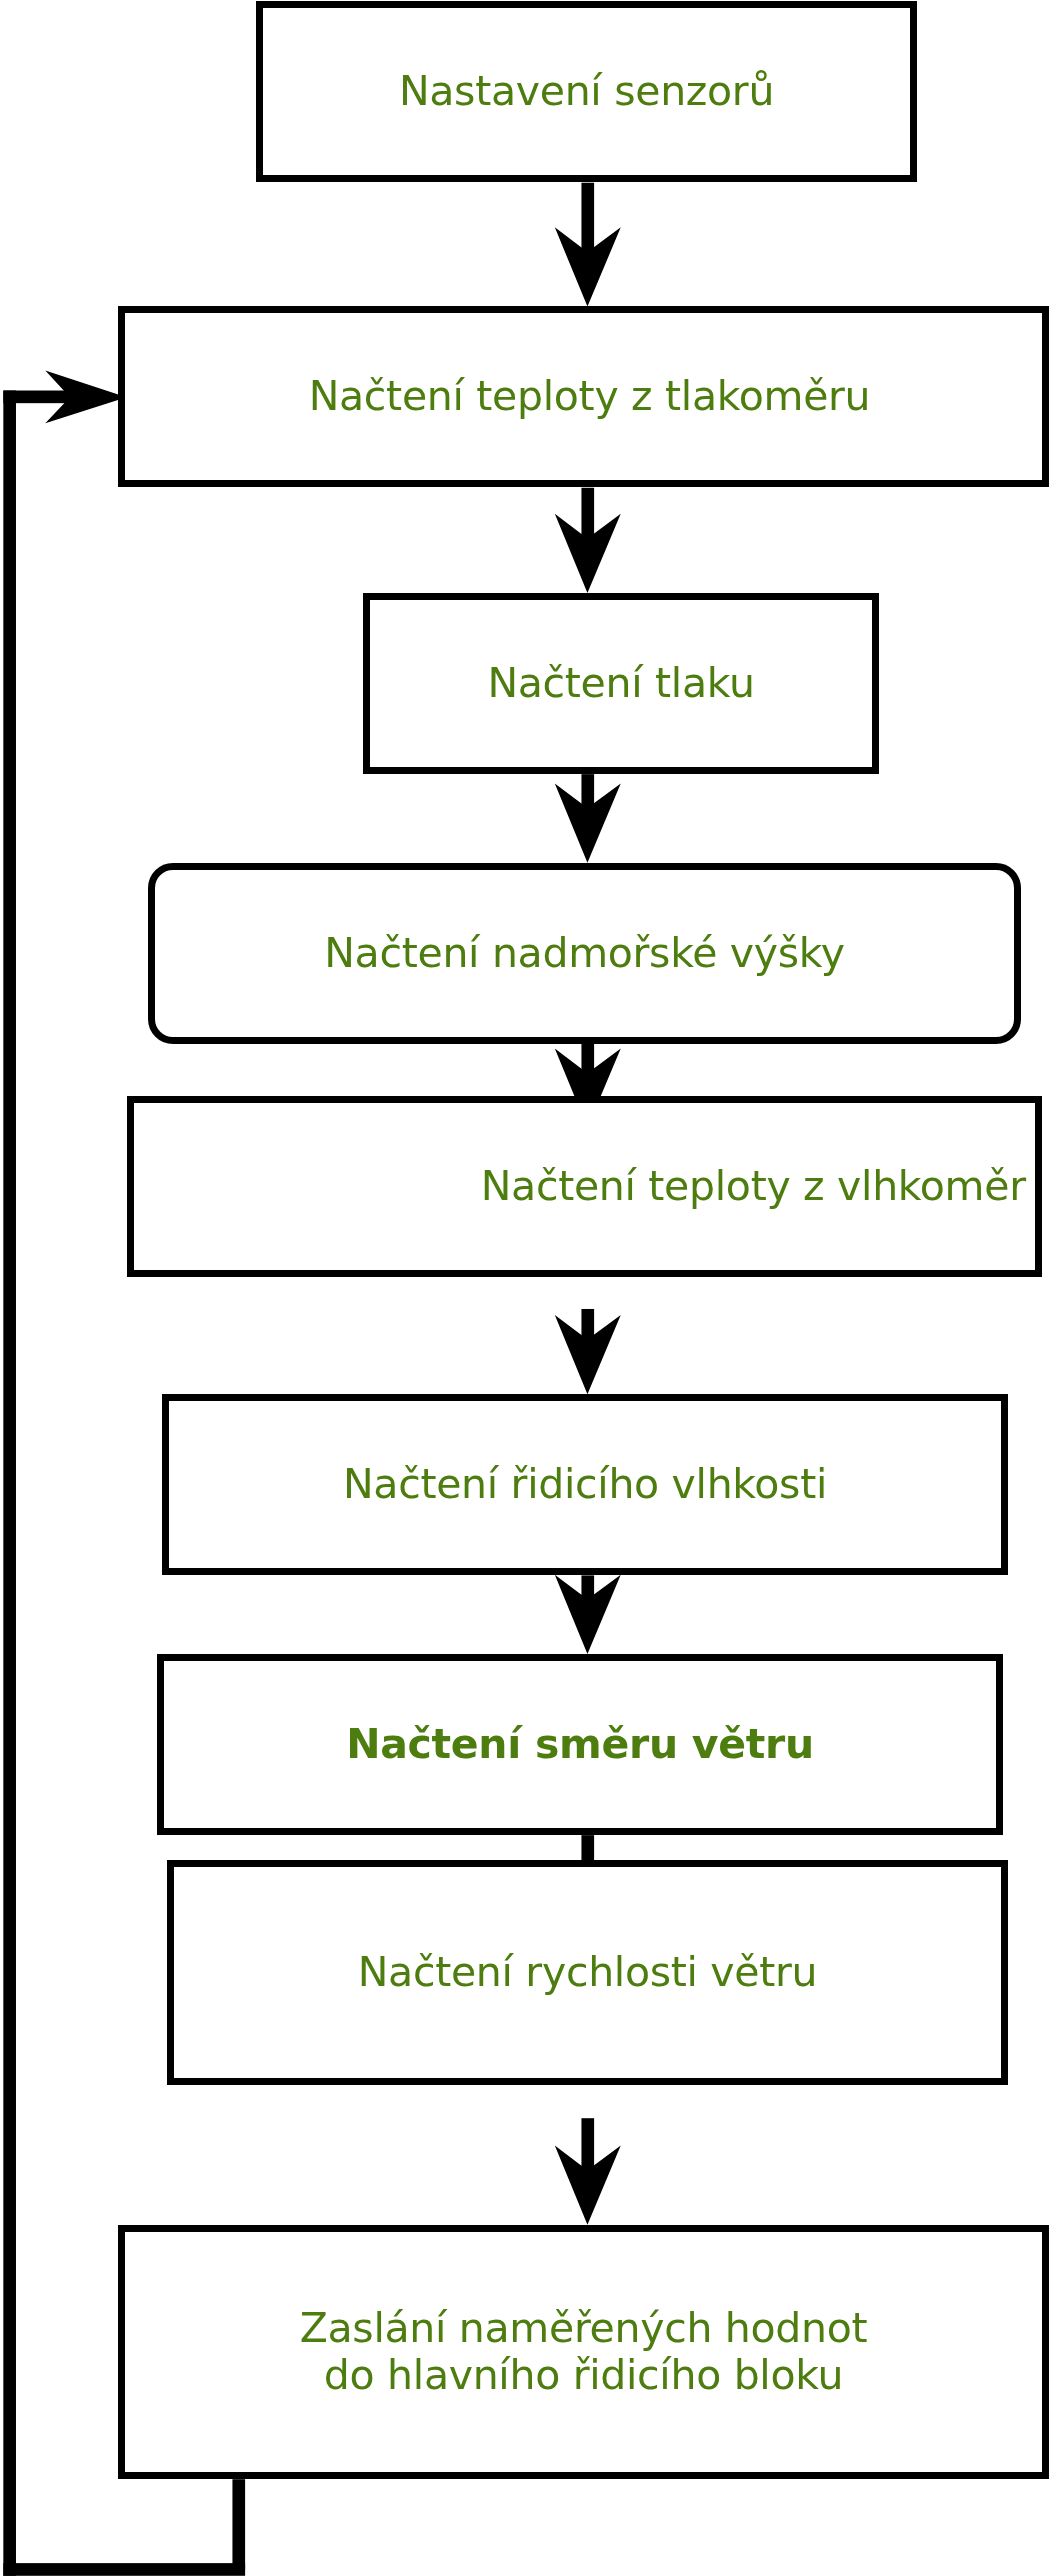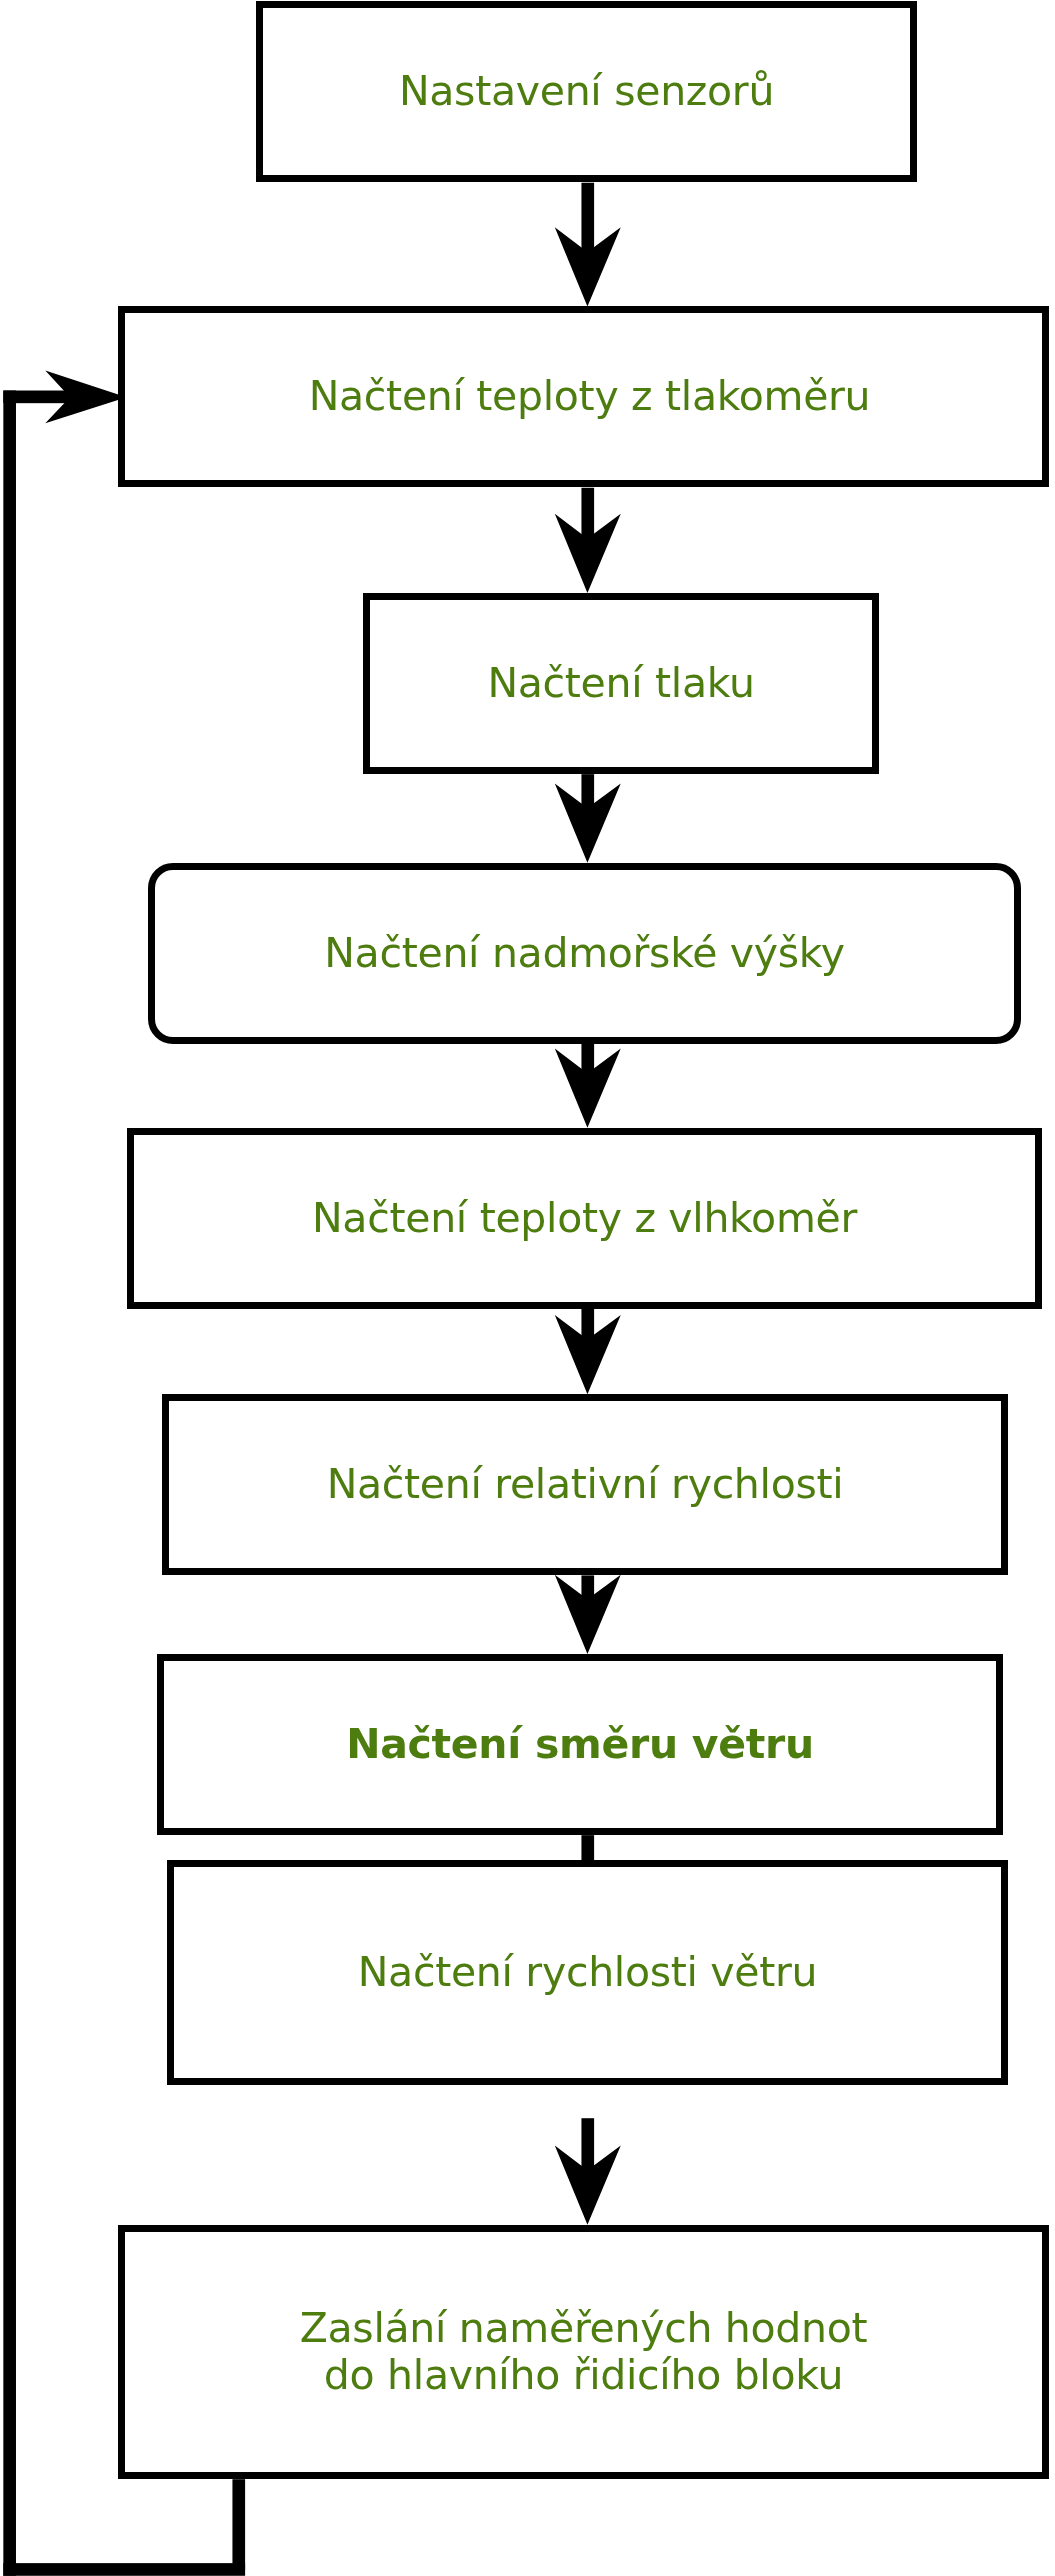--- a/index.html
+++ b/index.html
@@ -113,26 +113,26 @@
   </div>
 
   <div class="node-box" style="left:335px; top:593px; width:516px; height:181px;margin-left:28px;">
     <span class="node-label">Načtení tlaku</span>
   </div>
 
   <div class="node-box" style="left:148px; top:863px; width:873px; height:181px;border-radius:25px;">
     <span class="node-label">Načtení nadmořské výšky</span>
   </div>
 
-  <div class="node-box" style="left:127px; top:1128px; width:915px; height:181px;">
+  <div class="node-box" style="left:127px; top:1096px; width:915px; height:181px;justify-content:flex-end;">
     <span class="node-label">Načtení teploty z vlhkoměr</span>
   </div>
 
   <div class="node-box" style="left:162px; top:1394px; width:846px; height:181px;">
-    <span class="node-label">Načtení relativní rychlosti</span>
+    <span class="node-label">Načtení řidicího vlhkosti</span>
   </div>
 
   <div class="node-box" style="left:157px; top:1654px; width:846px; height:181px;font-weight:bold;">
     <span class="node-label">Načtení směru větru</span>
   </div>
 
   <div class="node-box" style="left:167px; top:1860px; width:841px; height:225px;">
     <span class="node-label">Načtení rychlosti větru</span>
   </div>
 

